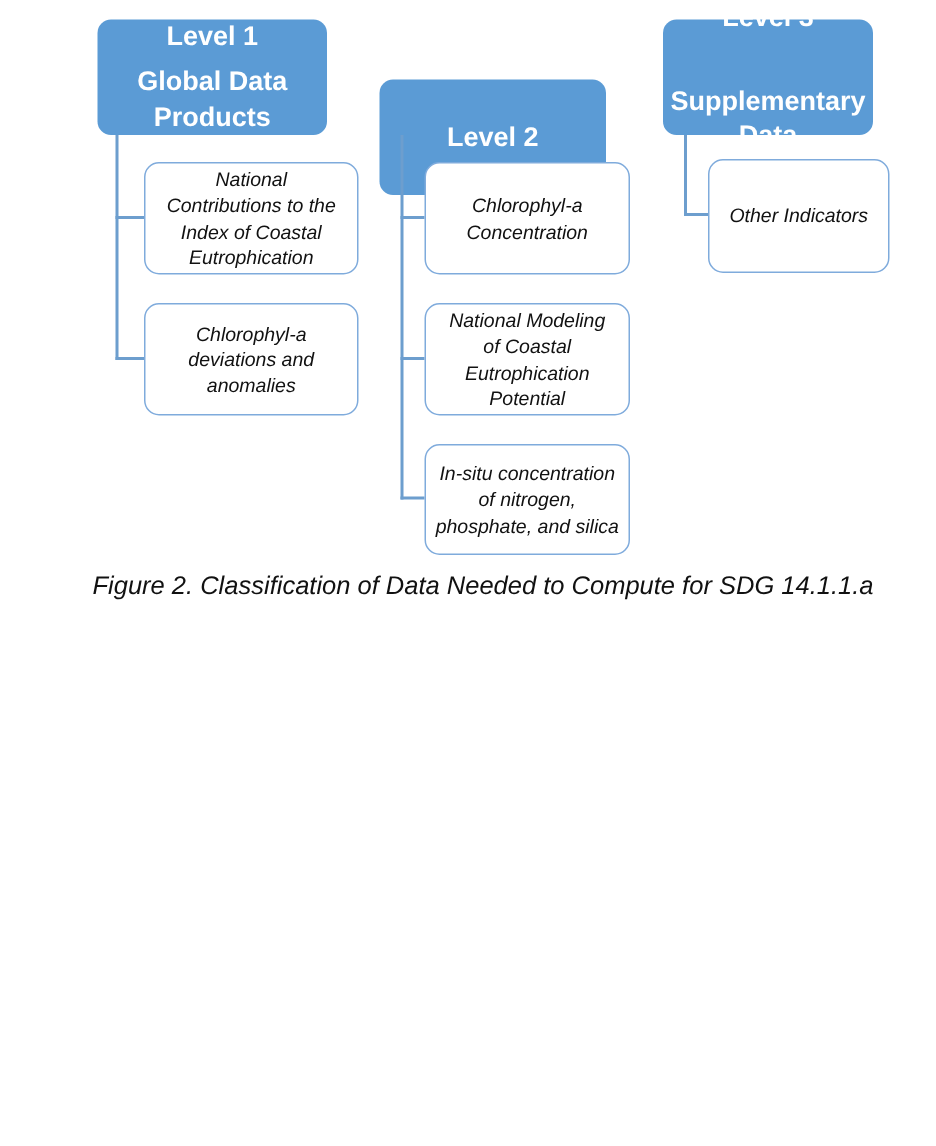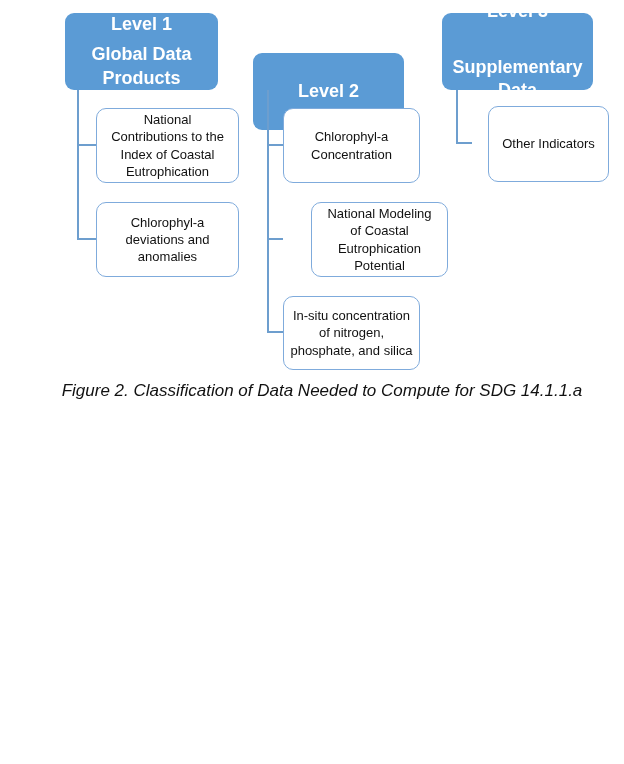--- a/index.html
+++ b/index.html
@@ -37,20 +37,21 @@
     display: flex;
     align-items: center;
     justify-content: center;
     text-align: center;
     font-size: 13px;
     line-height: 1.32;
     color: #111111;
     box-sizing: border-box;
     padding: 4px 6px;
     white-space: pre-line;
+    font-style: italic;
   }
   .conn {
     position: absolute;
     background: #6D9ECE;
   }
   .caption {
     position: absolute;
     left: 20px;
     top: 381px;
     width: 604px;
@@ -89,35 +90,35 @@
   </div>
 
   <div class="conn" style="left:267px; top:90px; width:2px;  height:243px;"></div>
   <div class="conn" style="left:267px; top:144px; width:16px; height:2px;"></div>
   <div class="conn" style="left:267px; top:238px; width:16px; height:2px;"></div>
   <div class="conn" style="left:267px; top:331px; width:16px; height:2px;"></div>
 
   <div class="child-box" style="left:283px; top:108px; width:137px; height:75px;">Chlorophyl-a
 Concentration</div>
 
-  <div class="child-box" style="left:283px; top:202px; width:137px; height:75px;margin-left:28px;">National Modeling
+  <div class="child-box" style="left:283px; top:202px; width:137px; height:75px;">National Modeling
 of Coastal
 Eutrophication
 Potential</div>
 
   <div class="child-box" style="left:283px; top:296px; width:137px; height:74px;">In-situ concentration
 of nitrogen,
 phosphate, and silica</div>
 
-  <div class="hdr-box" style="left:442px; top:13px; width:151px; height:77px;gap:32px;">
+  <div class="hdr-box" style="left:442px; top:13px; width:140px; height:77px;gap:32px;">
     <span class="hdr-title">Level 3</span>
     <span class="hdr-subtitle">Supplementary
 Data</span>
   </div>
 
   <div class="conn" style="left:456px; top:90px; width:2px;  height:54px;"></div>
   <div class="conn" style="left:456px; top:142px; width:16px; height:2px;"></div>
 
-  <div class="child-box" style="left:488px; top:106px; width:121px; height:76px;">Other Indicators</div>
+  <div class="child-box" style="left:472px; top:106px; width:121px; height:76px;">Other Indicators</div>
 
   <div class="caption">Figure 2. Classification of Data Needed to Compute for SDG 14.1.1.a</div>
 
 </div>
 
 </body></html>

